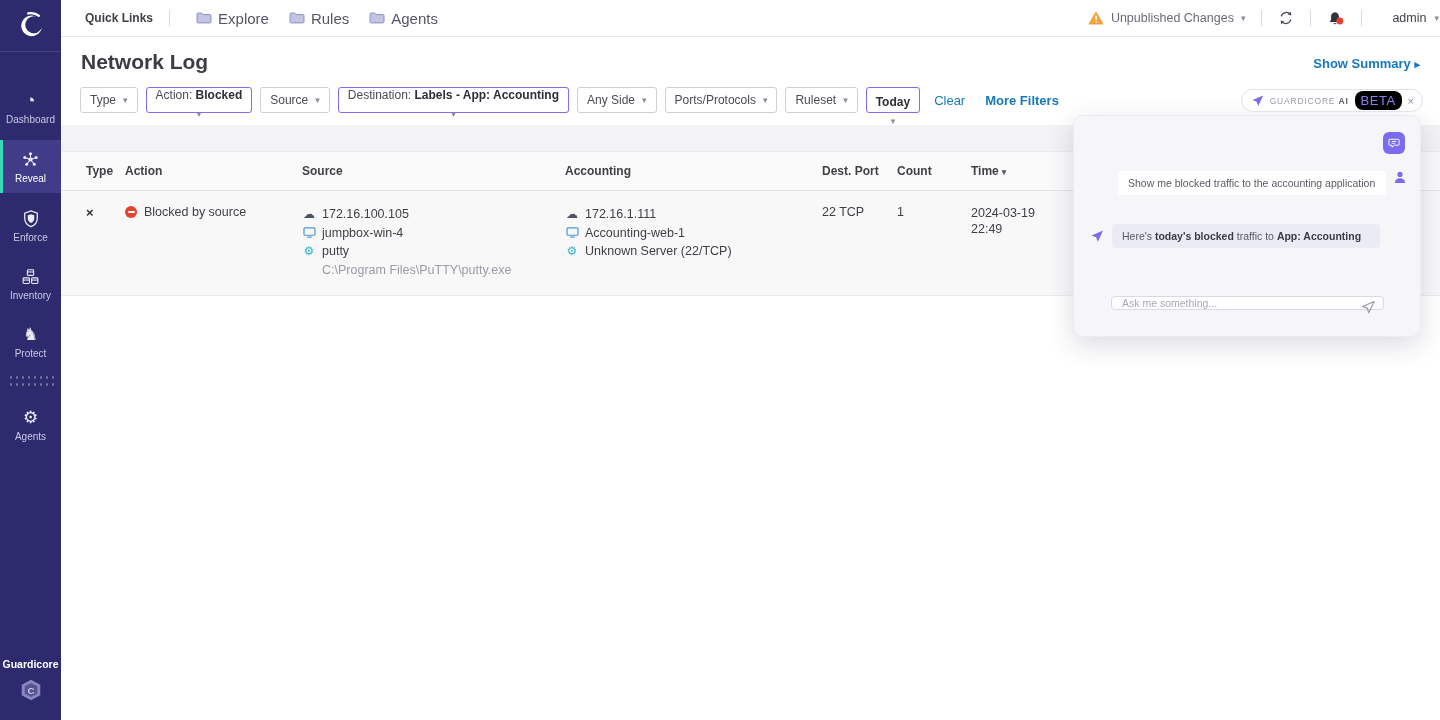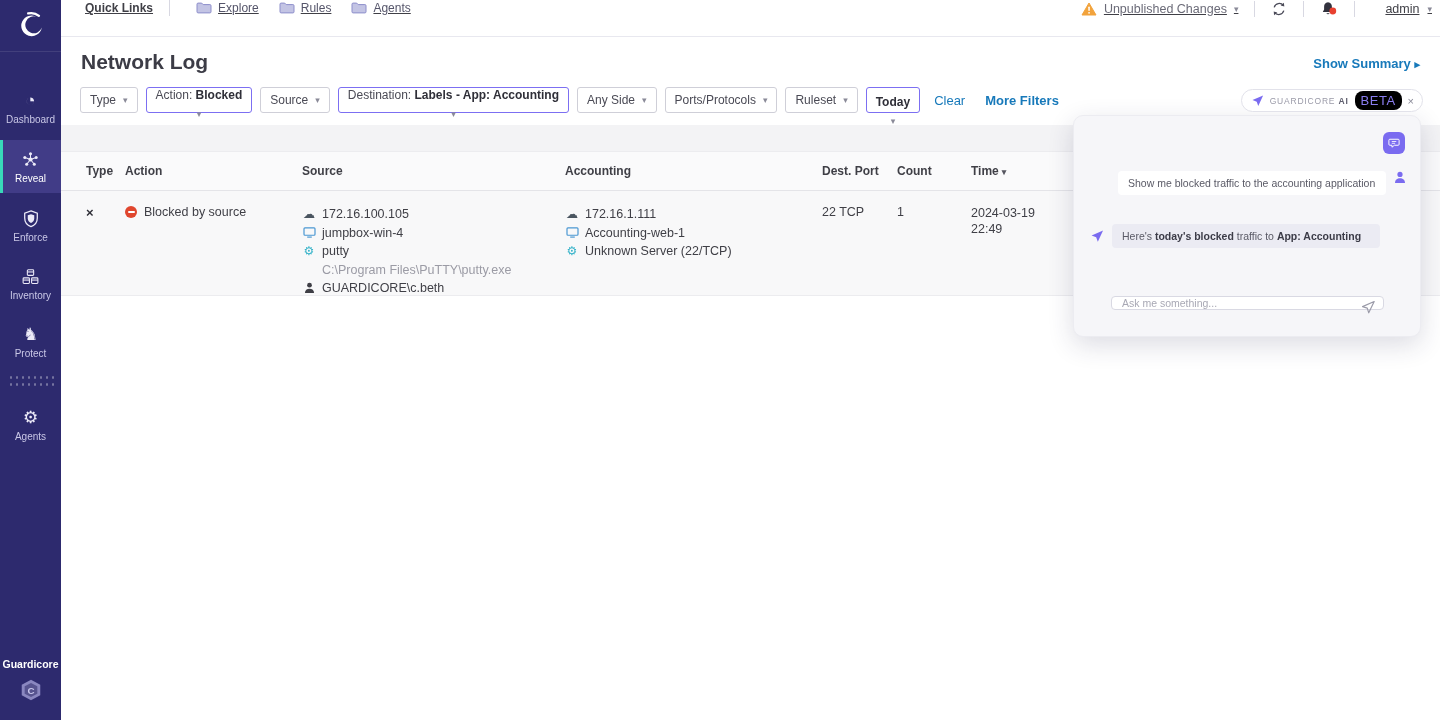--- a/index.html
+++ b/index.html
@@ -19,25 +19,25 @@
   .side-item.active .lbl { color:#fff; }
   .glyph { font-size:17px; color:#eceaf8; line-height:18px; }
   .dotted-div { width:46px; height:15px; margin:4px auto 10px;
     background-image:radial-gradient(circle, rgba(255,255,255,.35) 1px, transparent 1.4px);
     background-size:6px 7px; }
   .side-brand { position:absolute; bottom:14px; left:0; width:61px; text-align:center; }
   .side-brand .bname { font-size:10.5px; font-weight:bold; color:#fff; margin-bottom:8px; }
 
   
   #topbar { position:absolute; left:61px; top:0; right:0; height:37px; background:#fff;
-    border-bottom:1px solid #e8e8ef; display:flex; align-items:flex-start; padding:0 8px 0 24px; z-index:20;text-decoration:underline; }
+    border-bottom:1px solid #e8e8ef; display:flex; align-items:center; padding:0 1px 0 24px; z-index:20; }
   .tb-left { display:flex; align-items:center; gap:10px; }
   .quick-links { font-size:12px; font-weight:bold; color:#3f3f46; }
   .tb-sep { width:1px; height:16px; background:#d8d8e2; margin:0 6px; }
-  .tb-nav { display:flex; align-items:center; gap:6px; margin-left:10px; font-size:12px; color:#55556a; cursor:pointer; }
+  .tb-nav { display:flex; align-items:center; gap:6px; margin-left:10px; font-size:15px; color:#55556a; cursor:pointer; }
   .tb-right { margin-left:auto; display:flex; align-items:center; gap:10px; }
   .unpub { display:flex; align-items:center; gap:7px; font-size:12.5px; color:#6b6b78; cursor:pointer; }
   .caret { font-size:9px; color:#8a8a98; }
   .admin { display:flex; align-items:center; gap:8px; font-size:12.5px; color:#3f3f46; cursor:pointer; margin-left:14px; }
 
   
   #page-title { position:absolute; left:81px; top:50px; font-size:21px; color:#3c3c46; z-index:5; }
   #show-summary { position:absolute; right:20px; top:56px; font-size:13px; font-weight:bold;
     color:#1779ba; cursor:pointer; z-index:5; }
   #show-summary .arr { font-size:11px; }
@@ -322,29 +322,20 @@
       </span>
       <span>jumpbox-win-4</span>
     </div>
     <div class="line">
       <span class="ic">
           <span class="ic-gear">⚙</span>
         </span>
       <span>putty</span>
     </div>
     <div class="line muted">C:\Program Files\PuTTY\putty.exe</div>
-    <div class="line">
-      <span class="ic">
-        <svg width="11" height="12" viewBox="0 0 12 13">
-          <circle cx="6" cy="3.4" r="2.6" fill="#3f3f46"></circle>
-          <path d="M1 12 C1 8.8 3.2 7.2 6 7.2 C8.8 7.2 11 8.8 11 12 Z" fill="#3f3f46"></path>
-        </svg>
-      </span>
-      <span>GUARDICORE\c.beth</span>
-    </div>
   </div>
 
   <div>
     <div class="line">
       <span class="ic">
           <span class="ic-cloud">☁</span>
         </span>
       <span>172.16.1.111</span>
     </div>
     <div class="line">

